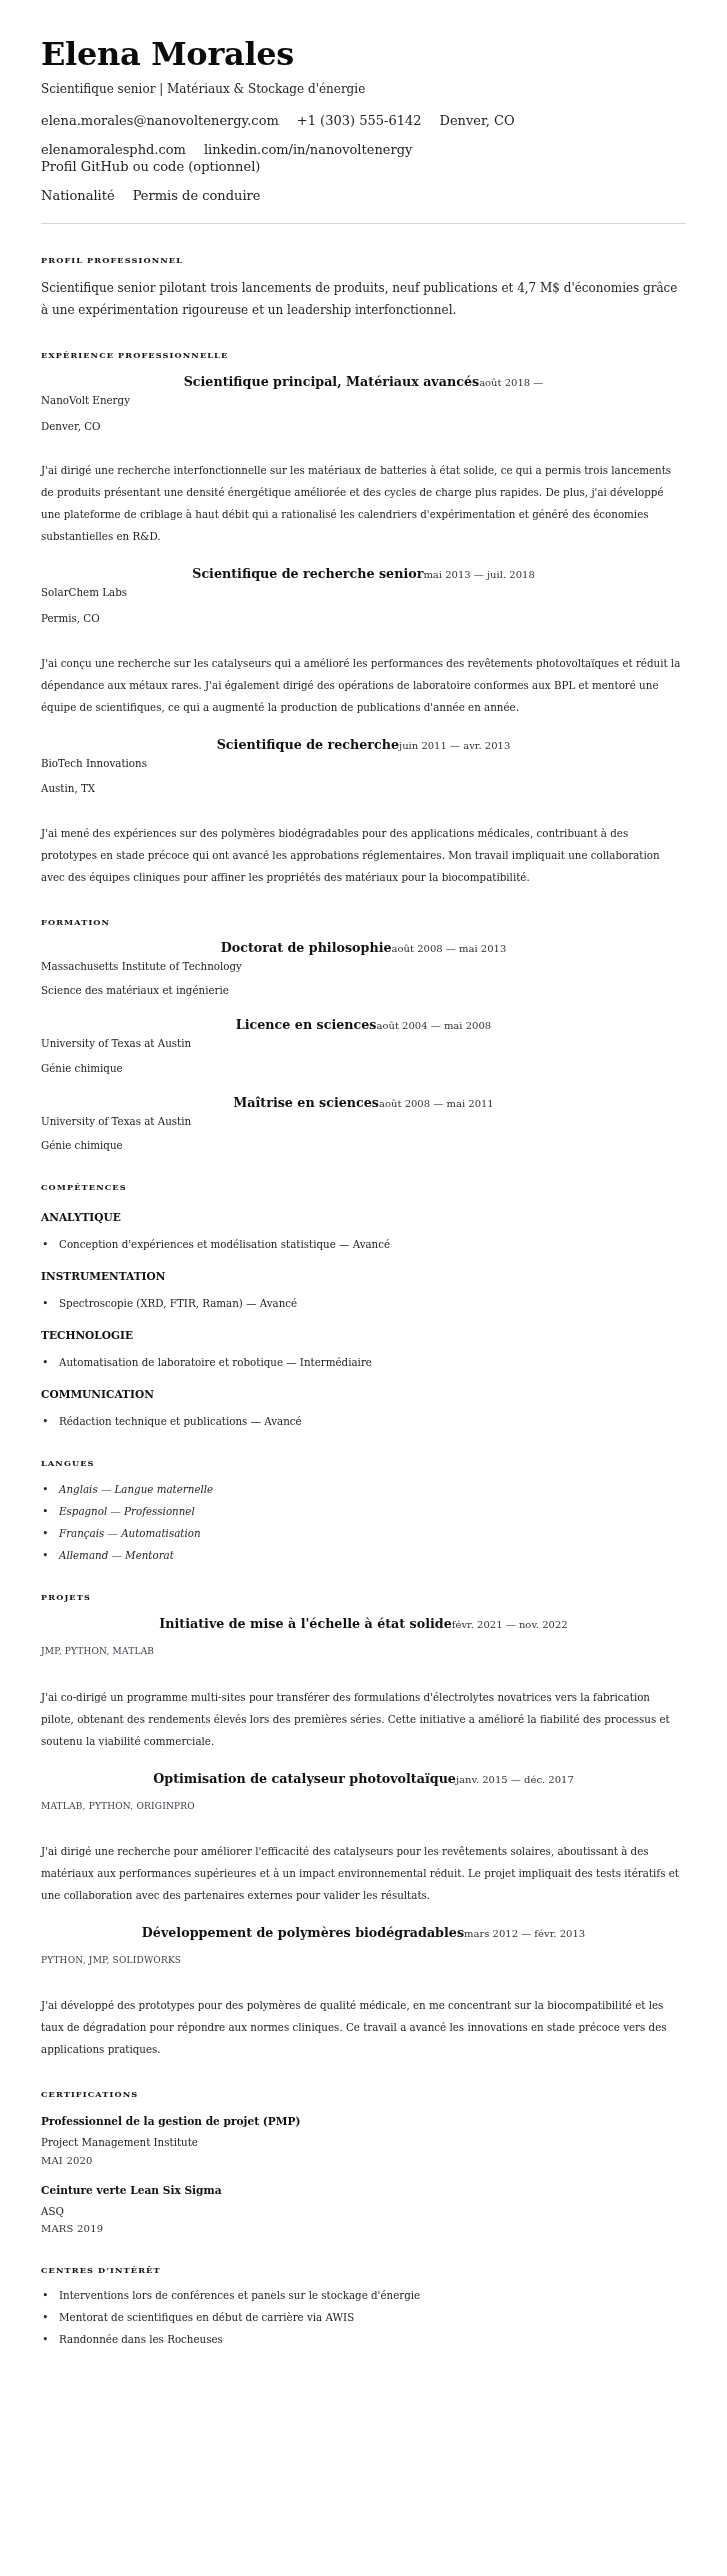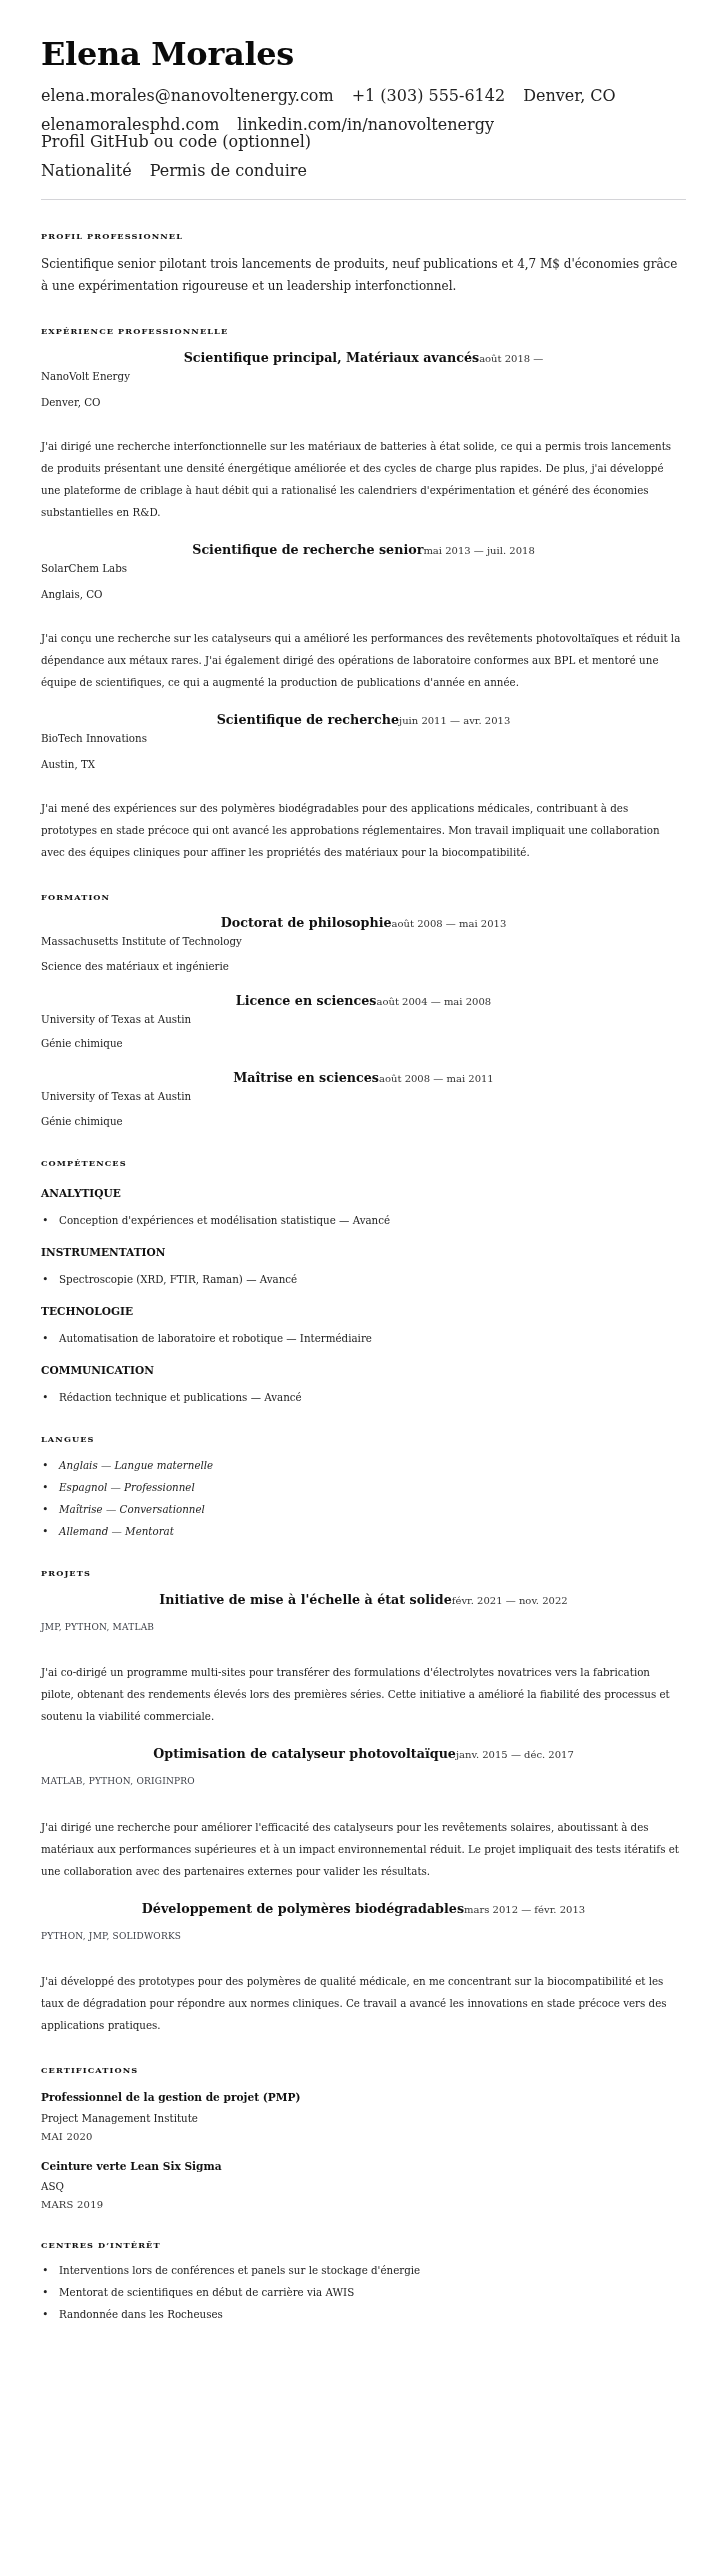--- a/index.html
+++ b/index.html
@@ -22,21 +22,21 @@
     letter-spacing: -0.3px;
   }
   .headline {
     font-size: 12px;
     line-height: 17px;
     margin-top: 7.3px;
     color: #222;
   }
   .contact-row {
     margin-top: 12px;
-    font-size: 16px;
+    font-size: 13px;
     line-height: 17px;
     color: #222;
     display: flex;
     flex-wrap: wrap;
   }
   .contact-row.first { margin-top: 13.3px; }
   .contact-row span { margin-right: 18px; }
   .divider {
     margin-top: 19.4px;
     height: 1.2px;
@@ -157,20 +157,21 @@
   .interest-list { margin-top: 11px; }
   .interest-list li { margin-bottom: 6px; }
 </style>
 </head>
 <body>
 
 <div class="page">
 
   <header>
     <h1 class="name">Elena Morales</h1>
+    <div class="headline">Scientifique senior | Matériaux &amp; Stockage d'énergie</div>
 
     <div class="contact-row first">
       <span>elena.morales@nanovoltenergy.com</span>
       <span>+1 (303) 555-6142</span>
       <span>Denver, CO</span>
     </div>
     <div class="contact-row">
       <span>elenamoralesphd.com</span>
       <span>linkedin.com/in/nanovoltenergy</span>
       <span>Profil GitHub ou code (optionnel)</span>
@@ -199,21 +200,21 @@
       <div class="entry-loc">Denver, CO</div>
       <p class="entry-desc">J'ai dirigé une recherche interfonctionnelle sur les matériaux de batteries à état solide, ce qui a permis trois lancements de produits présentant une densité énergétique améliorée et des cycles de charge plus rapides. De plus, j'ai développé une plateforme de criblage à haut débit qui a rationalisé les calendriers d'expérimentation et généré des économies substantielles en R&amp;D.</p>
     </div>
 
     <div class="job">
       <div class="entry-head">
         <div class="entry-title">Scientifique de recherche senior</div>
         <div class="entry-date">mai 2013 — juil. 2018</div>
       </div>
       <div class="entry-sub">SolarChem Labs</div>
-      <div class="entry-loc">Anglais, CO</div>
+      <div class="entry-loc">Permis, CO</div>
       <p class="entry-desc">J'ai conçu une recherche sur les catalyseurs qui a amélioré les performances des revêtements photovoltaïques et réduit la dépendance aux métaux rares. J'ai également dirigé des opérations de laboratoire conformes aux BPL et mentoré une équipe de scientifiques, ce qui a augmenté la production de publications d'année en année.</p>
     </div>
 
     <div class="job">
       <div class="entry-head">
         <div class="entry-title">Scientifique de recherche</div>
         <div class="entry-date">juin 2011 — avr. 2013</div>
       </div>
       <div class="entry-sub">BioTech Innovations</div>
       <div class="entry-loc">Austin, TX</div>
@@ -274,21 +275,21 @@
     <ul class="bullets skill-list">
       <li>Rédaction technique et publications — Avancé</li>
     </ul>
   </section>
 
   <section class="section">
     <h2 class="section-title">LANGUES</h2>
     <ul class="bullets lang-list">
       <li>Anglais — Langue maternelle</li>
       <li>Espagnol — Professionnel</li>
-      <li>Maîtrise — Conversationnel</li>
+      <li>Français — Automatisation</li>
       <li>Allemand — Mentorat</li>
     </ul>
   </section>
 
   <section class="section">
     <h2 class="section-title">PROJETS</h2>
 
     <div class="proj">
       <div class="entry-head">
         <div class="entry-title">Initiative de mise à l'échelle à état solide</div>

